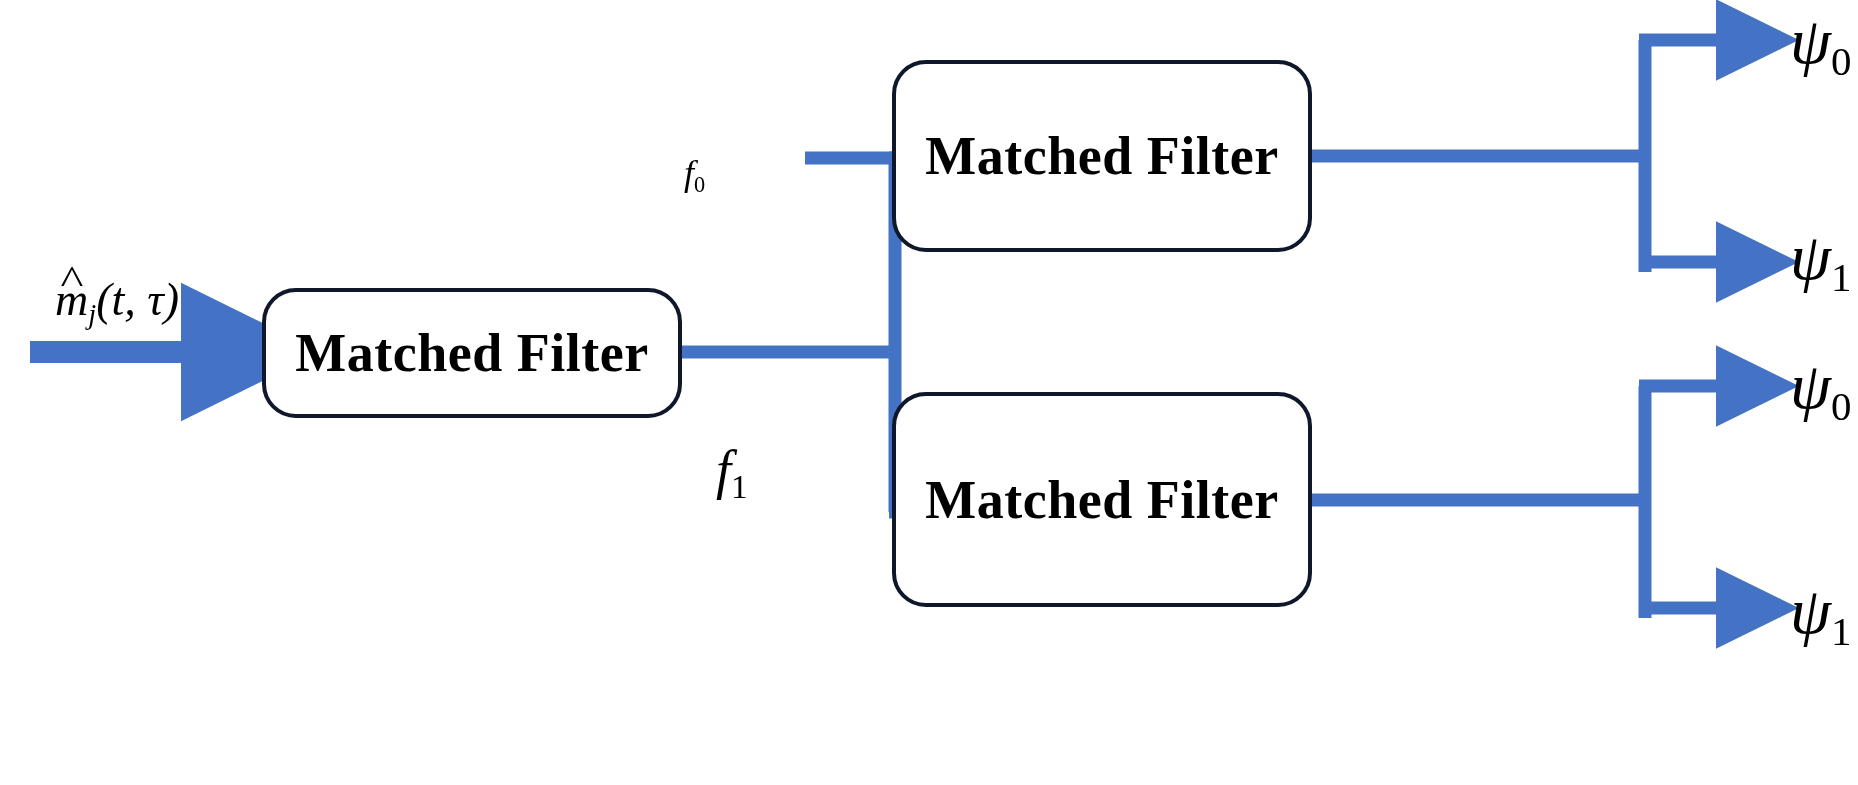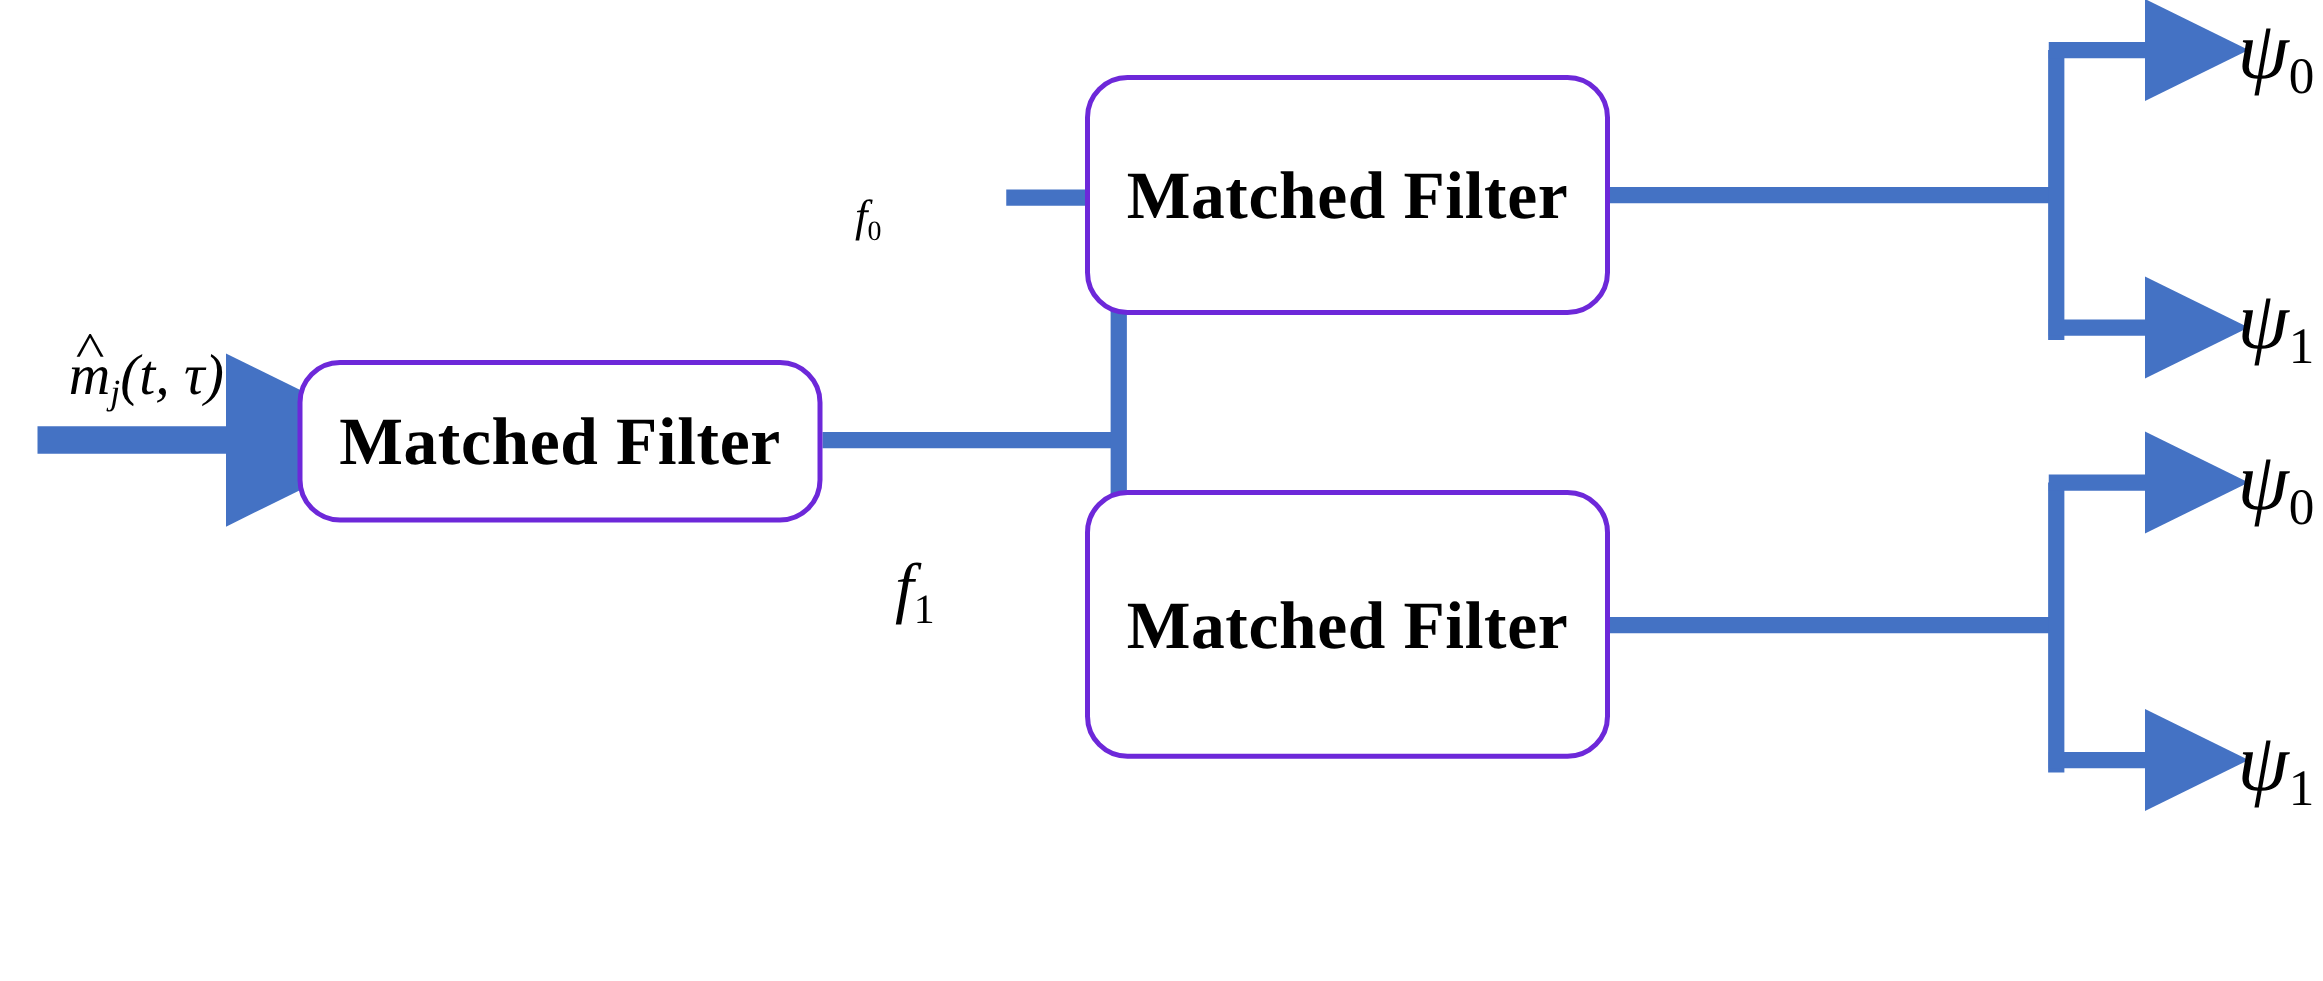--- a/index.html
+++ b/index.html
@@ -19,26 +19,27 @@
     position: absolute;
     left: 0;
     top: 0;
     width: 1858px;
     height: 785px;
     pointer-events: none;
   }
   .mf-box {
     position: absolute;
     box-sizing: border-box;
-    border: 4px solid #6d28d9;
+    border: 4px solid #0f172a;
     border-radius: 34px;
     background: #ffffff;
     display: flex;
     align-items: center;
     justify-content: center;
+    margin-left: 24px;
   }
   .mf-label {
     font-family: "Liberation Serif", "DejaVu Serif", serif;
     font-weight: bold;
     font-size: 54px;
     color: #000000;
     letter-spacing: 0.5px;
     white-space: nowrap;
   }
   .math {

